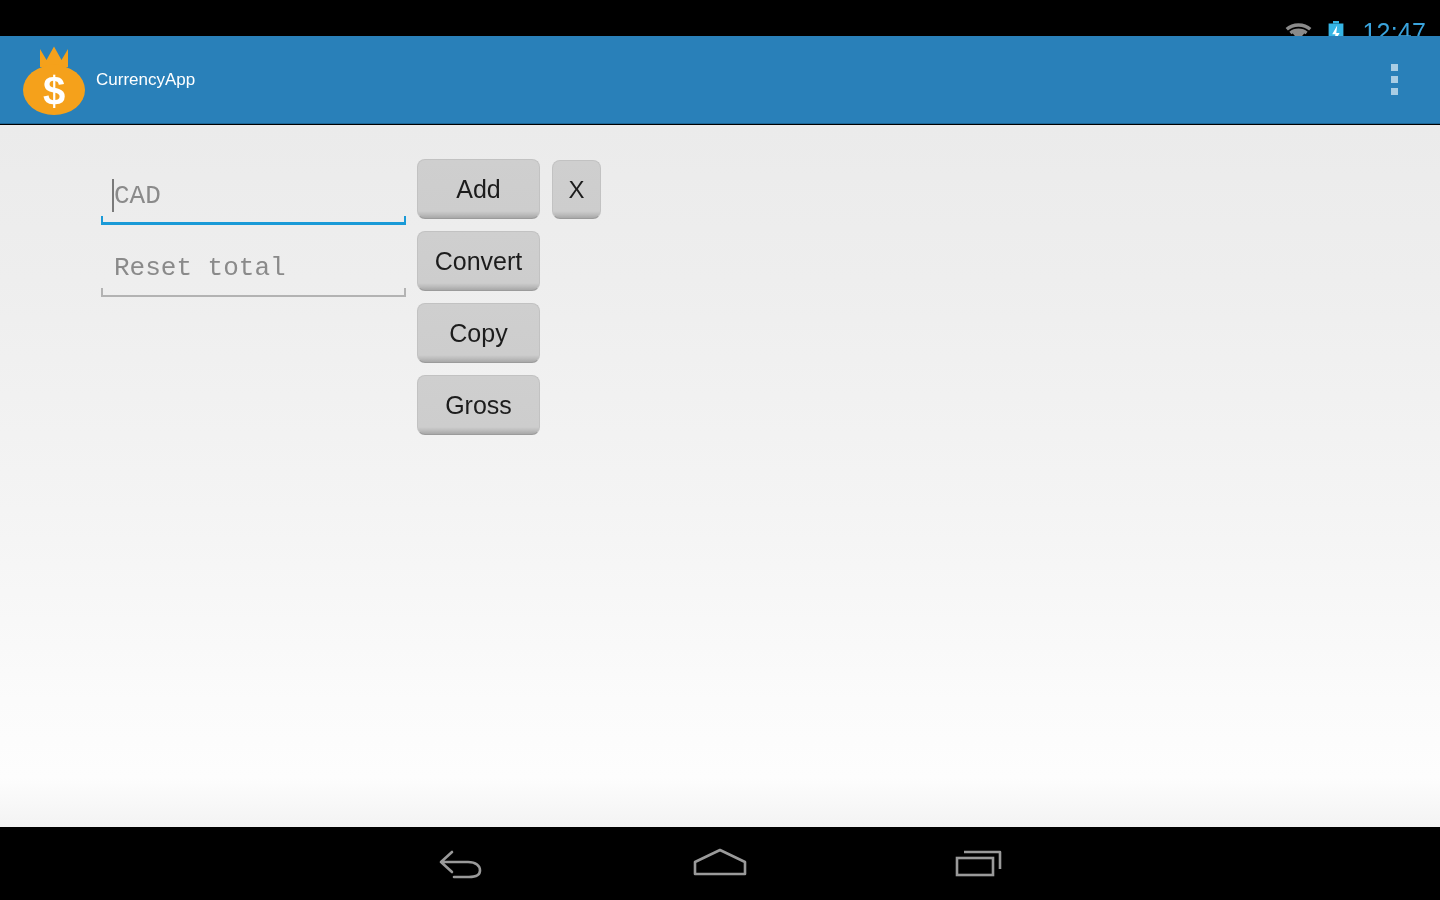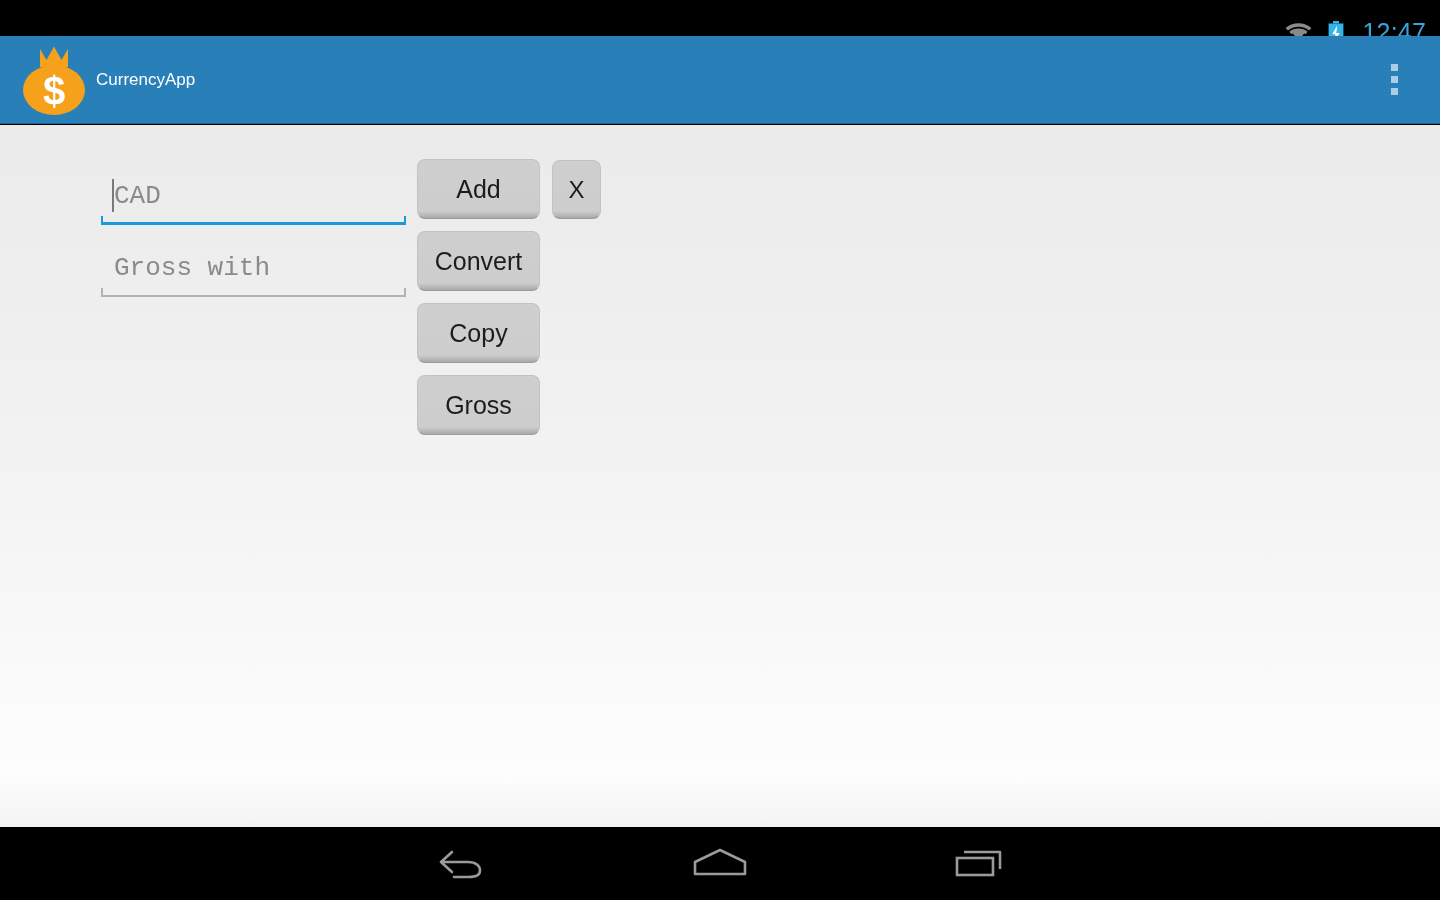--- a/index.html
+++ b/index.html
@@ -299,21 +299,21 @@
           <span class="caret"></span>
           <span class="field-text">CAD</span>
           <span class="field-underline">
             <span class="u-tick-l"></span>
             <span class="u-line"></span>
             <span class="u-tick-r"></span>
           </span>
         </div>
 
         <div class="field">
-          <span class="field-text">Gross with</span>
+          <span class="field-text">Reset total</span>
           <span class="field-underline">
             <span class="u-tick-l"></span>
             <span class="u-line"></span>
             <span class="u-tick-r"></span>
           </span>
         </div>
 
 
       </div>
 

